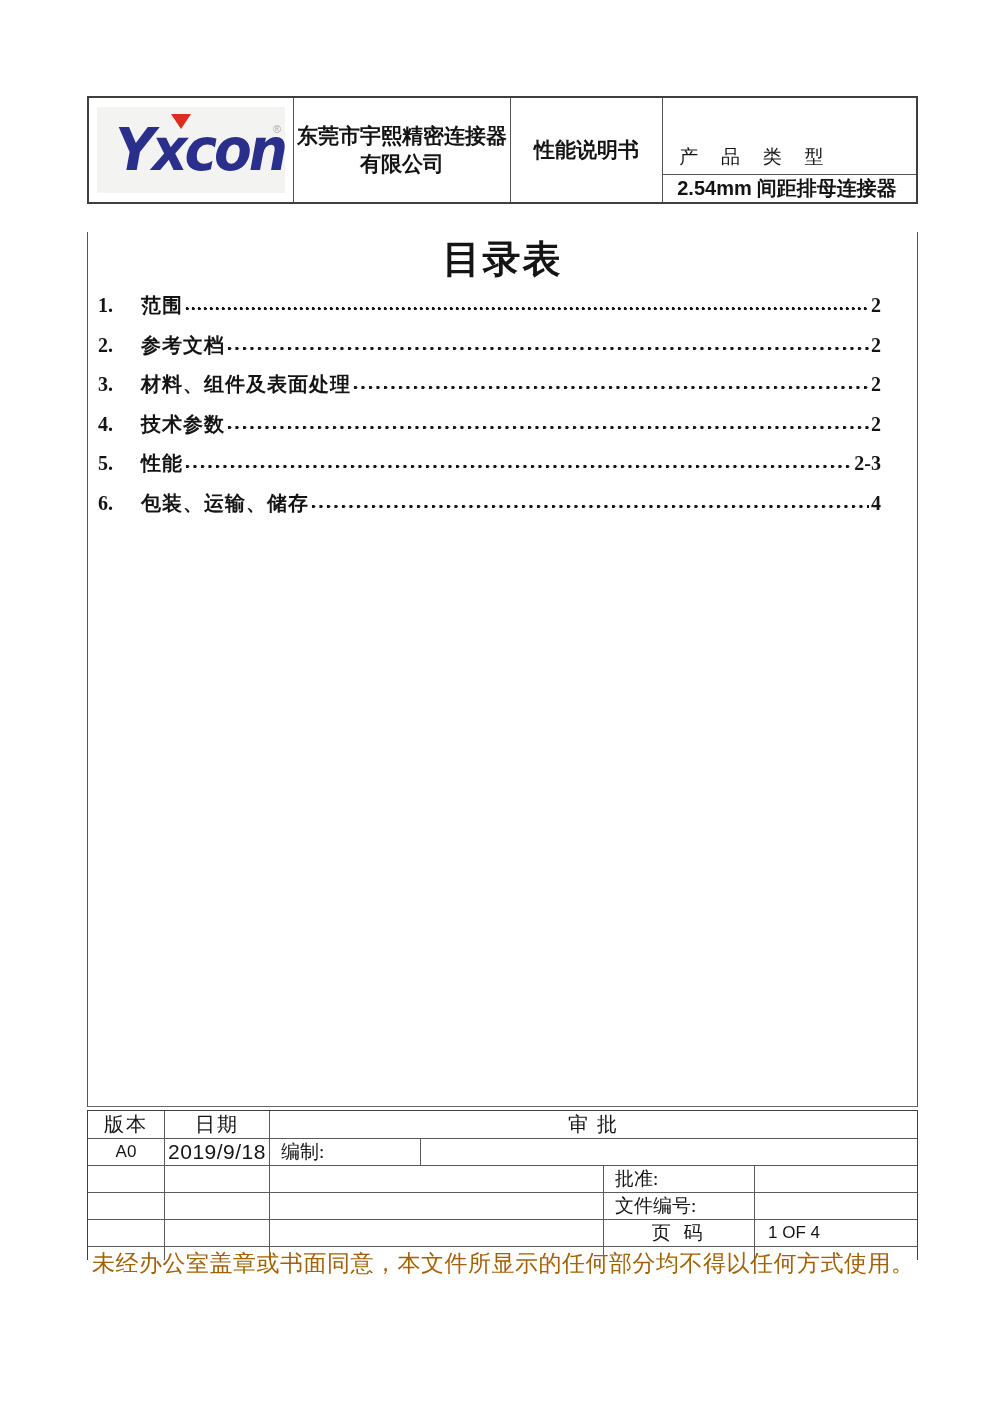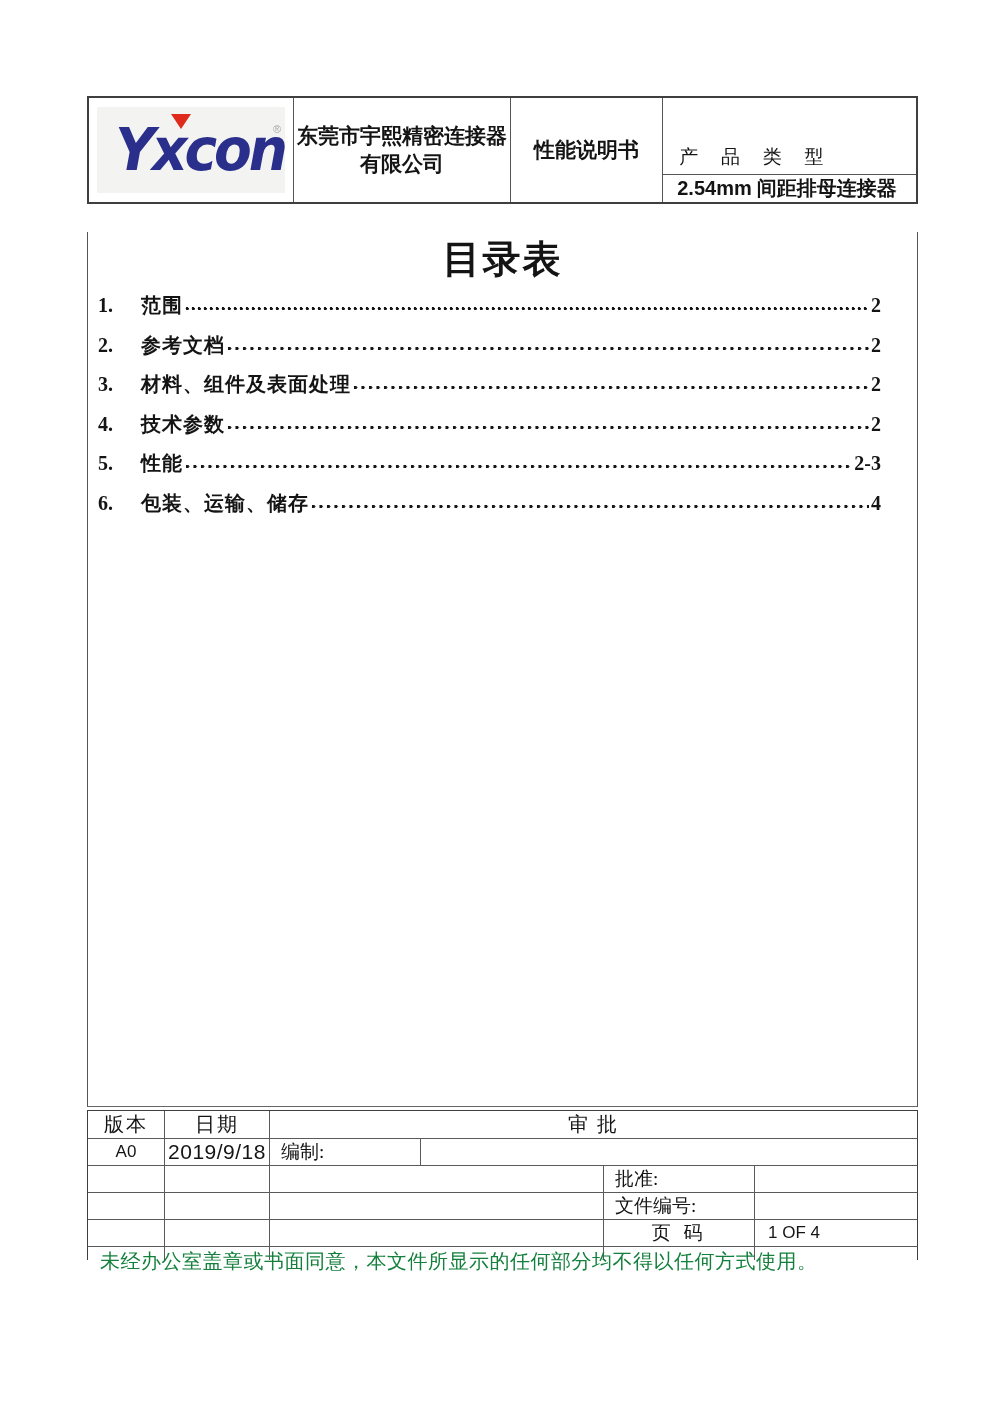--- a/index.html
+++ b/index.html
@@ -64,21 +64,21 @@
   .v-date { font-size:21px; letter-spacing:0.5px; }
   .v-desc { font-size:16px; }
   .lbl { justify-content:flex-start; padding-left:11px; font-size:19px; }
   .pg-lbl { font-size:19px; letter-spacing:4px; }
   .pg-val { justify-content:flex-start; padding-left:13px; font-size:17px; }
   .partial-row { display:flex; height:14px; border-left:1.5px solid #3f3f3f;
                  border-right:1.5px solid #3f3f3f; border-top:1px solid #5a5a5a; }
   .partial-row .pc { height:100%; }
   .partial-row .pc + .pc { border-left:1px solid #5a5a5a; }
 
-  .footer-note { position:absolute; left:100px; top:1248px; font-size:20px; color:#15803d;
+  .footer-note { position:absolute; left:92px; top:1248px; font-size:23px; color:#a16207;
                  letter-spacing:0.5px; }
 </style>
 </head>
 <body>
 
 <div class="sheet">
   <div class="content">
 
     <div class="hdr">
       <div class="hdr-cell cell-logo">

